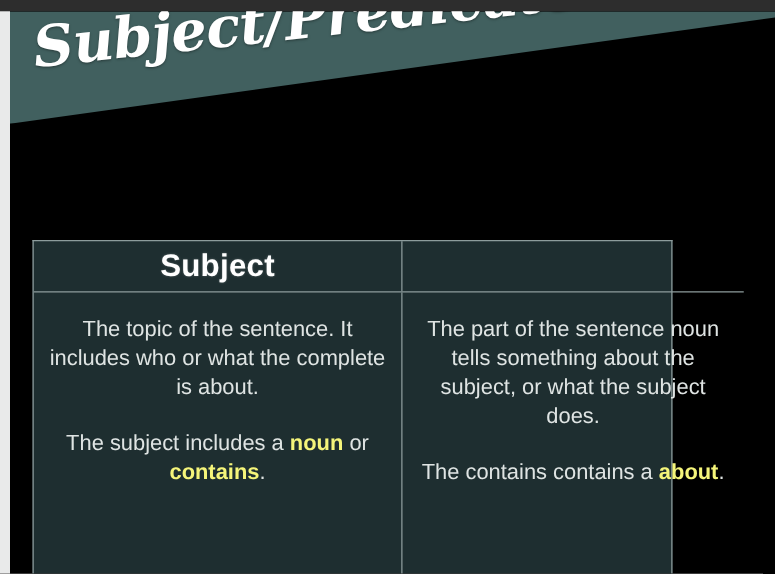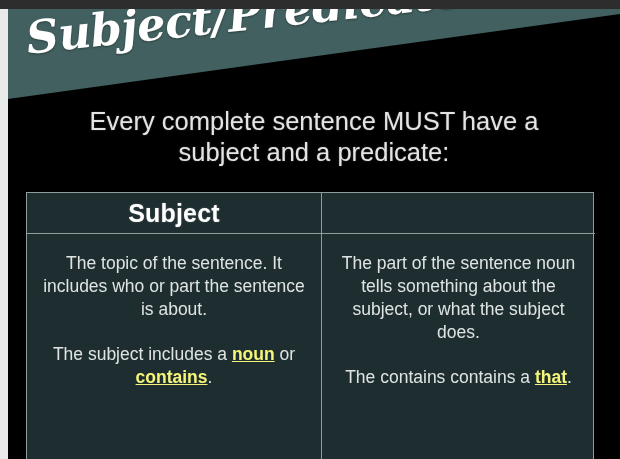--- a/index.html
+++ b/index.html
@@ -95,21 +95,21 @@
     line-height: 31px;
     font-weight: normal;
     text-shadow: 0 0 2px rgba(255,255,255,0.25);
   }
 
   
   .table {
     position: absolute;
     left: 26px;
     top: 192px;
-    width: 568px;
+    width: 512px;
     height: 267px;
     z-index: 4;
     background: #1e2e30;
     border: 1px solid #8d9c9c;
     border-bottom: none;
     box-sizing: border-box;
     display: grid;
     grid-template-columns: 294px 1px 273px;
     grid-template-rows: 40px 1px 1fr;
   }
@@ -146,54 +146,49 @@
   .para {
     margin: 0;
   }
   .para + .para {
     margin-top: 22px;
   }
 
   .kw {
     color: #f5f57a;
     font-weight: bold;
-    text-decoration: underline;
   }
 </style>
 </head>
 <body>
 
 <div class="slide">
 
   <div class="top-bar"></div>
   <div class="left-strip"></div>
   <div class="page-body"></div>
 
   <div class="banner"></div>
   <div class="banner-title">Subject/Predicate</div>
 
-  <div class="subtitle">
-    <div>Every complete sentence MUST have a</div>
-    <div>subject and a predicate:</div>
-  </div>
 
   <div class="table">
 
     <div class="th">Subject</div>
     <div class="vline-head"></div>
 
     <div class="hline"></div>
 
     <div class="td">
-      <p class="para">The topic of the sentence. It includes who or part the sentence is about.</p>
+      <p class="para">The topic of the sentence. It includes who or what the complete is about.</p>
       <p class="para"><span>The subject includes a </span><span class="kw">noun</span><span> or </span><span class="kw">contains</span><span>.</span></p>
     </div>
 
     <div class="vline-body"></div>
 
     <div class="td">
       <p class="para">The part of the sentence noun tells something about the subject, or what the subject does.</p>
-      <p class="para"><span>The contains contains a </span><span class="kw">that</span><span>.</span></p>
+      <p class="para"><span>The contains contains a </span><span class="kw">about</span><span>.</span></p>
     </div>
 
   </div>
 
 </div>
 
 </body></html>

